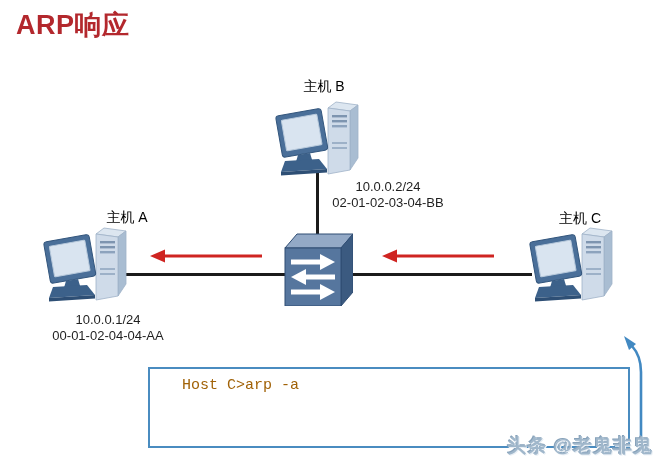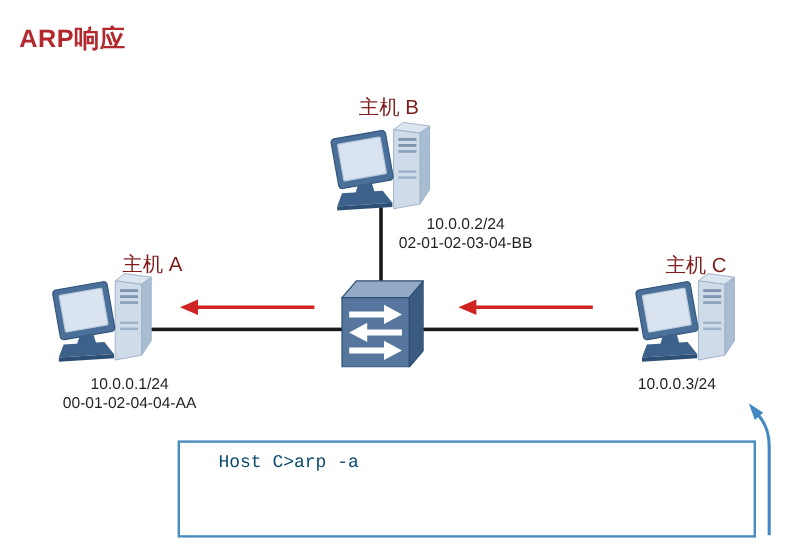--- a/index.html
+++ b/index.html
@@ -2,36 +2,36 @@
 <html><head>
 <meta charset="utf-8">
 <style>
   html,body{margin:0;padding:0;background:#ffffff;}
   #canvas{
     position:relative;width:656px;height:464px;background:#ffffff;
     overflow:hidden;font-family:"Liberation Sans",sans-serif;
   }
   .abs{position:absolute;}
   .title{
-    left:16px;top:18px;font-size:21px;font-weight:bold;color:#b3282d;
+    left:16px;top:7px;font-size:27px;font-weight:bold;color:#b3282d;
     letter-spacing:.5px;
   }
-  .host-label{font-size:17px;color:#7f1d1d;white-space:nowrap;transform:translateX(-50%);}
+  .host-label{font-size:14px;color:#000000;white-space:nowrap;transform:translateX(-50%);}
   .addr{
     font-size:13px;color:#1f1f1f;text-align:center;line-height:16px;white-space:nowrap;
   }
   .net-line{background:#1b1b1b;}
   .term-box{
     left:148px;top:367px;width:482px;height:81px;box-sizing:border-box;
     border:2px solid #4a8cc0;background:#ffffff;
   }
   .term-text{
     margin:0;padding:7px 0 0 32px;
     font-family:"Liberation Mono","DejaVu Sans Mono",monospace;
-    font-size:15px;line-height:19px;color:#0c4a6e;
+    font-size:15px;line-height:19px;color:#a16207;
   }
   .term-text div{white-space:pre;}
   .watermark{
     right:3px;top:433px;font-size:19px;font-weight:bold;letter-spacing:1px;
     color:#a0b7cb;text-shadow:1px 1px 0 #e9eff5,-1px -1px 0 #87a2ba;
     z-index:10;white-space:nowrap;
   }
   svg{display:block;}
 </style>
 </head>
@@ -113,30 +113,30 @@
   <div class="abs addr" style="left:30px;top:312px;width:156px;">
     <div>10.0.0.1/24</div>
     <div>00-01-02-04-04-AA</div>
   </div>
 
   <div class="abs host-label" style="left:580px;top:210px;">主机 C</div>
   <svg class="abs" style="left:526px;top:226px;" width="92" height="78">
       <use href="#pc-symbol" xlink:href="#pc-symbol"></use>
     </svg>
   <div class="abs addr" style="left:486px;top:312px;width:156px;">
-    <div>10.0.0.3/24</div>
   </div>
 
   <svg class="abs" style="left:283px;top:232px;" width="70" height="74">
       <use href="#switch-symbol" xlink:href="#switch-symbol"></use>
     </svg>
 
   <div class="abs term-box">
     <pre class="term-text"><div>Host C&gt;arp -a</div></pre>
   </div>
 
   <svg class="abs" style="left:616px;top:334px;" width="30" height="114" viewBox="0 0 30 114">
     <path d="M25,112 L25,38 Q25,22 16,12" stroke="#4289c2" stroke-width="2.6" fill="none"></path>
     <polygon points="8,2 20,10 13,16" fill="#4289c2"></polygon>
   </svg>
 
+  <div class="abs watermark">头条 @老鬼非鬼</div>
 
 </div>
 
 </body></html>

